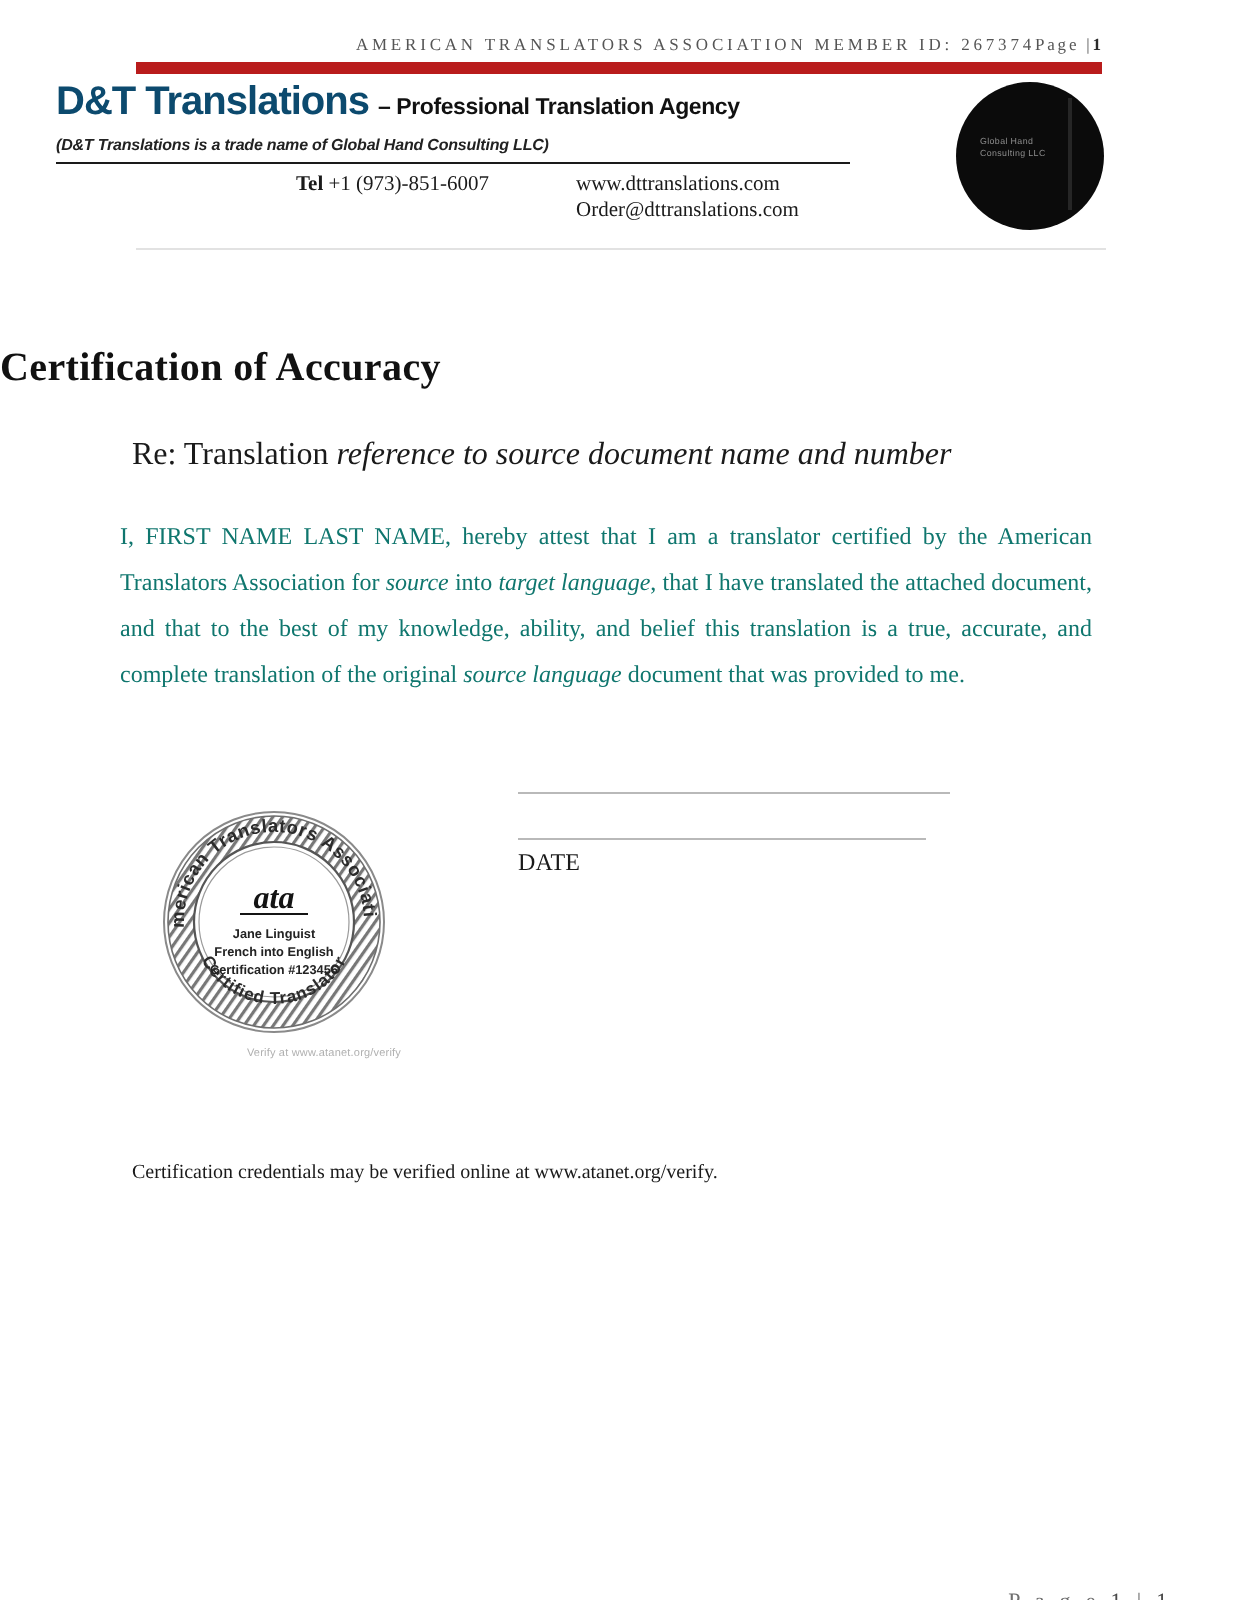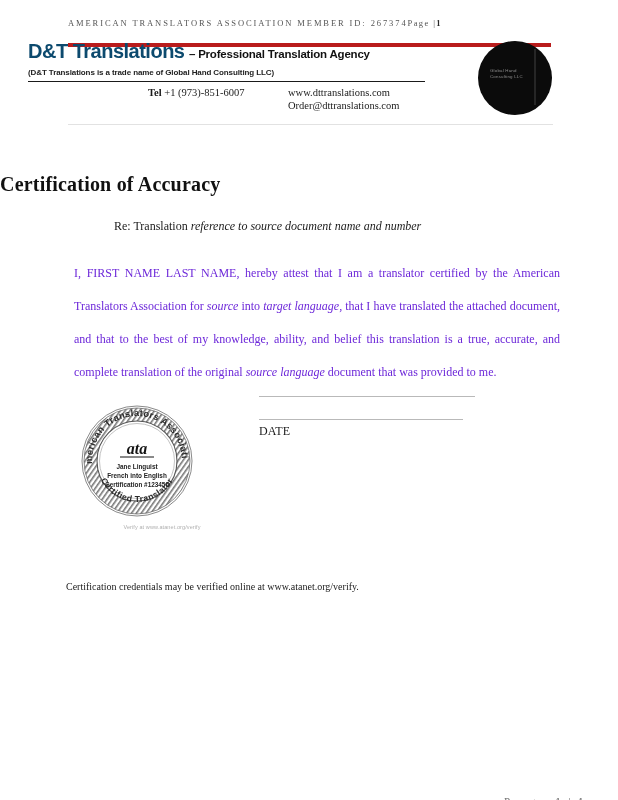--- a/index.html
+++ b/index.html
@@ -16,23 +16,23 @@
     overflow: hidden;
   }
 
   
   .doc-header {
     position: absolute;
     top: 12px;
     left: 68px;
     width: 483px;
     height: 16px;
-    text-align: left;
-    border-bottom: 4px solid #b91c1c;
-    padding-bottom: 15px;
+    text-align: right;
+    border-bottom: 6px solid #b91c1c;
+    padding-bottom: 3px;
   }
   .doc-header-text {
     font-family: "Liberation Serif", serif;
     font-size: 8.5px;
     letter-spacing: 1.9px;
     color: #555555;
     white-space: nowrap;
   }
   .doc-header-text .pagenum {
     font-weight: bold;
@@ -62,20 +62,21 @@
   }
   .brand-tagline {
     font-size: 11.5px;
     font-weight: bold;
     color: #111111;
     letter-spacing: -0.2px;
   }
   .brand-sub {
     font-family: "Liberation Sans", sans-serif;
     font-size: 8px;
+    font-style: italic;
     font-weight: bold;
     color: #222222;
     margin-top: 5px;
     letter-spacing: -0.1px;
   }
   .brand-rule {
     margin-top: 4px;
     width: 397px;
     height: 0;
     border-top: 1.6px solid #1a1a1a;
@@ -152,35 +153,34 @@
     font-size: 20px;
     font-weight: bold;
     color: #111111;
     letter-spacing: 0.2px;
   }
 
   .re-line {
     position: absolute;
     top: 219px;
     left: 66px;
-    font-size: 12px;
-    color: #1a1a1a;
-    margin-left: 48px;
+    font-size: 16px;
+    color: #1a1a1a;
   }
   .re-line i { font-style: italic; }
 
   .body-para {
     position: absolute;
     top: 257px;
-    left: 74px;
+    left: 60px;
     width: 486px;
     font-size: 12px;
-    line-height: 33px;
+    line-height: 23px;
     text-align: justify;
-    color: #6d28d9;
+    color: #0f766e;
   }
   .body-para i { font-style: italic; }
 
   
   .seal {
     position: absolute;
     top: 404px;
     left: 80px;
     width: 114px;
     height: 114px;

